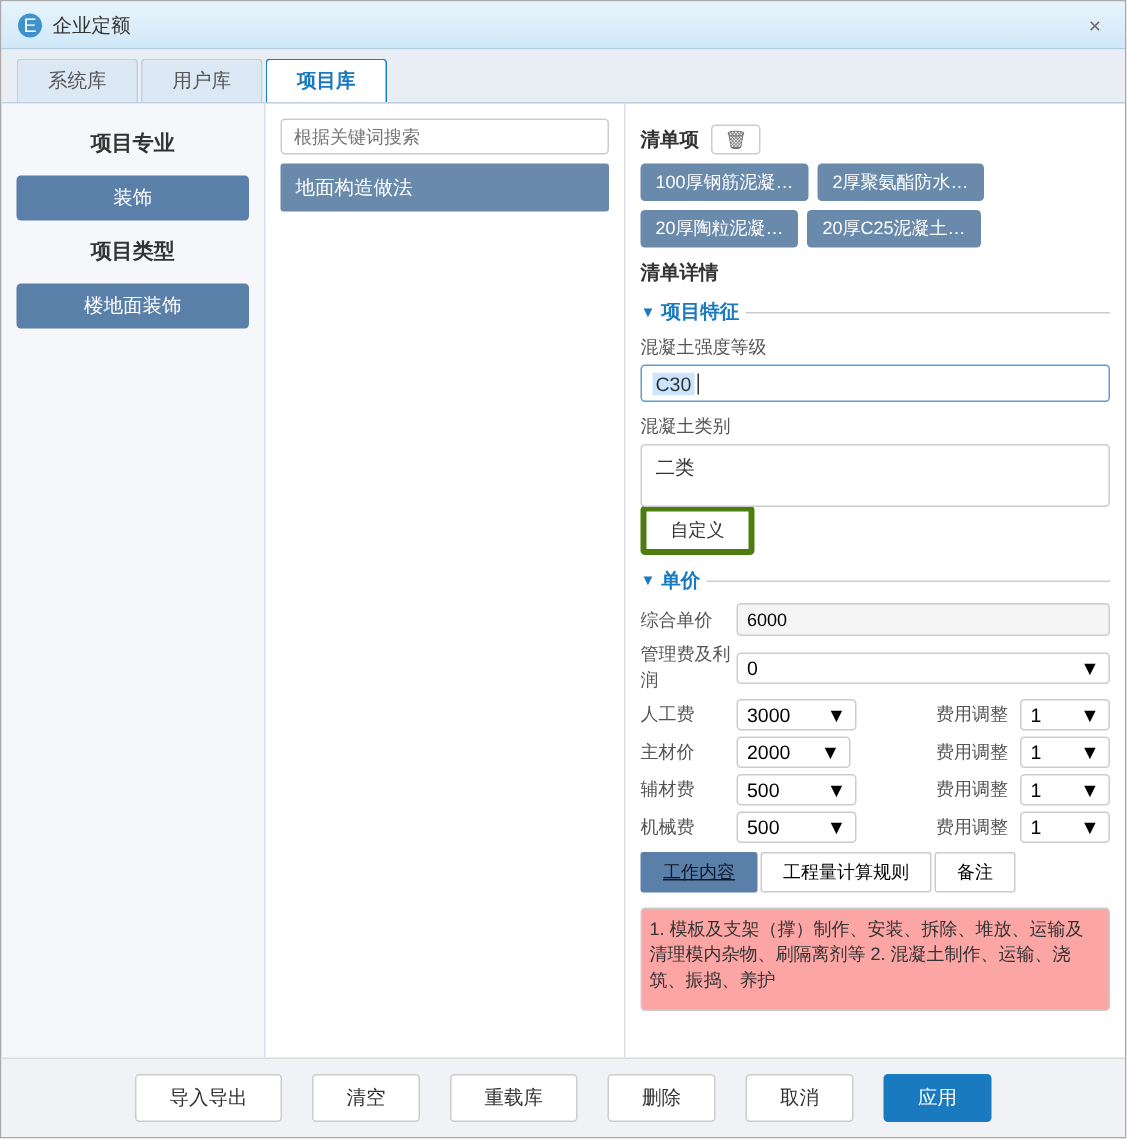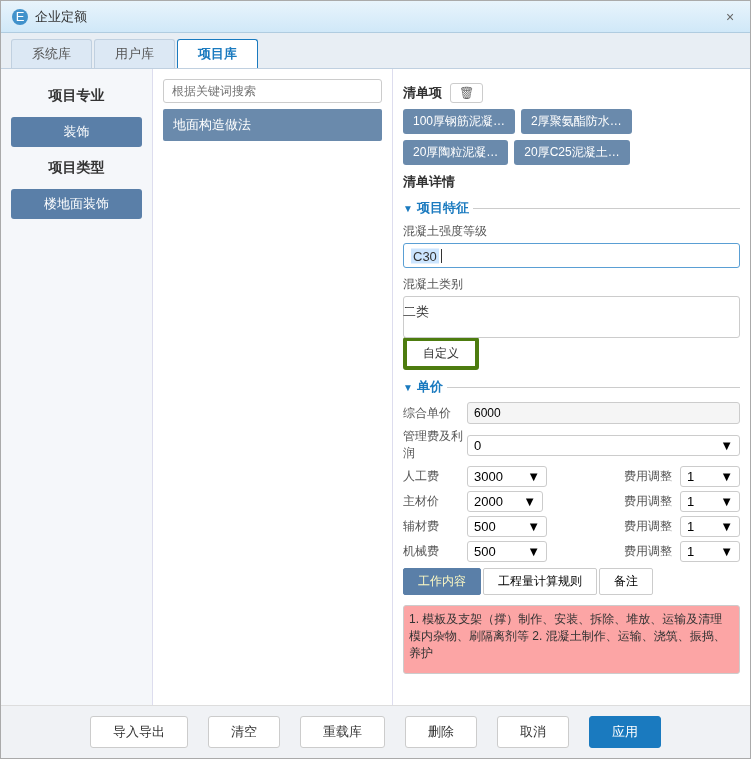--- a/index.html
+++ b/index.html
@@ -6,21 +6,21 @@
     body { background: #f0f0f0; width: 751px; height: 759px; overflow: hidden; }
     .window { width: 751px; height: 759px; background: #fff; border: 1px solid #aaa; display: flex; flex-direction: column; }
     .title-bar { background: linear-gradient(180deg, #e8f4fc 0%, #d0e8f8 100%); height: 32px; display: flex; align-items: center; padding: 0 10px; border-bottom: 1px solid #b0cce0; flex-shrink: 0; }
     .title-icon { width: 18px; height: 18px; margin-right: 6px; }
     .title-text { font-size: 13px; color: #333; flex: 1; }
     .close-btn { width: 20px; height: 20px; cursor: pointer; color: #666; font-size: 14px; display: flex; align-items: center; justify-content: center; }
     .tab-bar { display: flex; background: #e8eef4; border-bottom: 1px solid #c0d0e0; flex-shrink: 0; padding: 6px 10px 0; gap: 2px; }
     .tab { padding: 5px 20px; border: 1px solid #c0d0e0; border-bottom: none; cursor: pointer; background: #dce8f4; color: #555; border-radius: 3px 3px 0 0; font-size: 13px; }
     .tab.active { background: #fff; color: #1a7abf; font-weight: bold; border-color: #1a7abf; }
     .main-content { display: flex; flex: 1; overflow: hidden; }
-    .left-panel { width: 152px; background: #f5f7fa; border-right: 1px solid #dde; flex-shrink: 0; padding: 10px 0; }
+    .left-panel { width: 176px; background: #f5f7fa; border-right: 1px solid #dde; flex-shrink: 0; padding: 10px 0; }
     .left-section-title { text-align: center; padding: 8px 0; color: #333; font-size: 14px; font-weight: bold; }
     .left-btn { margin: 4px 10px; padding: 6px 0; background: #5a7fa8; color: #fff; border: none; border-radius: 3px; cursor: pointer; text-align: center; display: block; width: calc(100% - 20px); }
     .search-row { display: flex; gap: 8px; margin-bottom: 6px; border-radius: 12px; }
     .search-input { flex: 1; padding: 4px 8px; border: 1px solid #ccc; border-radius: 3px; color: #999; font-size: 12px; }
     .list-item { padding: 7px 10px; background: #6a8aac; color: #fff; border-radius: 2px; cursor: pointer; margin-bottom: 2px; }
     .qingdan-header { display: flex; align-items: center; gap: 8px; margin-bottom: 6px; margin-top: 4px; }
     .qingdan-label { color: #333; font-weight: bold; white-space: nowrap; }
     .qingdan-trash { border: 1px solid #ccc; border-radius: 3px; padding: 2px 8px; cursor: pointer; color: #666; font-size: 12px; }
     .qingdan-tags { display: flex; flex-wrap: wrap; gap: 6px; margin-bottom: 8px; }
     .qingdan-tag { background: #6a8aac; color: #fff; padding: 4px 10px; border-radius: 3px; font-size: 12px; cursor: pointer; }
@@ -30,21 +30,21 @@
     .field-label { color: #555; margin-bottom: 3px; font-size: 12px; }
     .text-area { border: 1px solid #ccc; border-radius: 3px; padding: 5px; width: 100%; resize: vertical; font-size: 13px; }
     .custom-btn { border: 4px solid #4d7c0f; border-radius: 3px; padding: 4px 16px; background: #fff; cursor: pointer; font-size: 12px; color: #333; display: block; }
     .unit-section { margin-top: 6px; }
     .unit-input { flex: 1; border: 1px solid #ccc; border-radius: 3px; padding: 3px 6px; font-size: 12px; background: #f5f5f5; }
     .zhonghe-row { display: flex; align-items: center; gap: 4px; margin-bottom: 4px; }
     .fee-row { display: flex; align-items: center; gap: 4px; margin-bottom: 4px; }
     .fee-label { width: 60px; font-size: 12px; color: #555; flex-shrink: 0; }
     .tabs-row { display: flex; gap: 2px; margin-top: 6px; margin-bottom: 4px; }
     .inner-tab { padding: 4px 14px; border: 1px solid #ccc; border-radius: 2px; cursor: pointer; font-size: 12px; }
-    .inner-tab.active { background: #5a7fa8; color: #fef9c3; border-color: #5a7fa8; }
+    .inner-tab.active { background: #5a7fa8; color: #0f172a; border-color: #5a7fa8; text-decoration: underline; }
     .content-text-area { border: 1px solid #ccc; border-radius: 3px; padding: 5px; font-size: 12px; color: #333; height: 69px; overflow: hidden; background: #fca5a5; margin-top: 10px; }
     .bottom-bar { display: flex; gap: 20px; justify-content: center; padding: 10px; background: #f0f2f5; border-top: 1px solid #ddd; flex-shrink: 0; }
     .bottom-btn { padding: 6px 22px; border: 1px solid #ccc; border-radius: 3px; background: #fff; cursor: pointer; font-size: 13px; color: #333; }
     .bottom-btn-primary { padding: 6px 22px; border: 1px solid #1a7abf; border-radius: 3px; background: #1a7abf; cursor: pointer; font-size: 13px; color: #fff; }
     @keyframes blink { 0%,100%{opacity:1} 50%{opacity:0} }
   </style>
 </head>
 <body>
 
 <div class="window">
@@ -110,21 +110,21 @@
             <div class="field-label">混凝土强度等级</div>
             <div style="position:relative; margin-bottom:8px;">
               <input type="text" style="width: 100%; border: 1px solid rgb(90, 159, 212); border-radius: 3px; padding: 4px 8px; font-size: 13px;" value="">
               <span style="position:absolute; left:8px; top:50%; transform:translateY(-50%); background:#cce5ff; padding:0 2px; font-size:13px; color:#333;">C30</span>
               <span style="position:absolute; left:38px; top:50%; transform:translateY(-50%); width:1px; height:14px; background:#333;"></span>
             </div>
 
             <div class="field-label">混凝土类别</div>
             <div style="margin-bottom:6px;">
               <textarea class="text-area" rows="2" style="resize: none; height: 42px;"></textarea>
-              <div style="position:relative; top:-38px; left:0; pointer-events:none; color:#333; font-size:13px;">二类</div>
+              <div style="position:relative; top:-38px; left:10px; pointer-events:none; color:#333; font-size:13px;">二类</div>
             </div>
 
             <button class="custom-btn" style="margin-top:-28px;">自定义</button>
           </div>
 
           <div class="unit-section">
             <div class="collapsible-header">
               <span class="arrow">▼</span>
               <span>单价</span>
               <div class="divider-line"></div>

